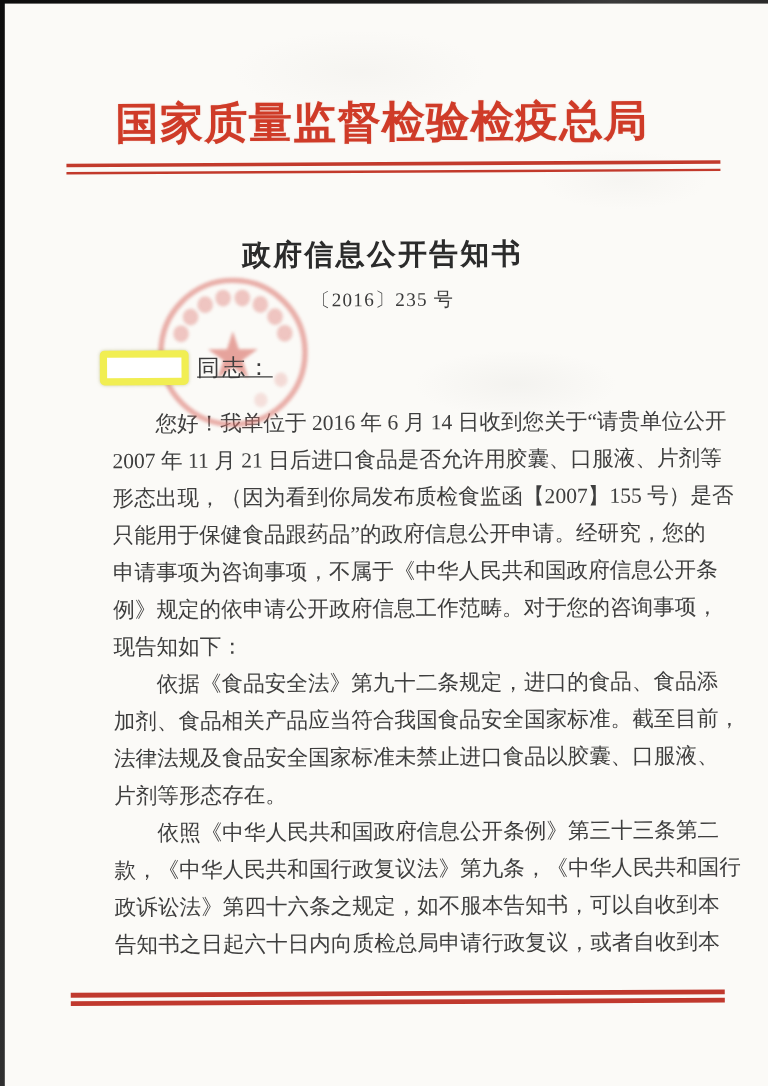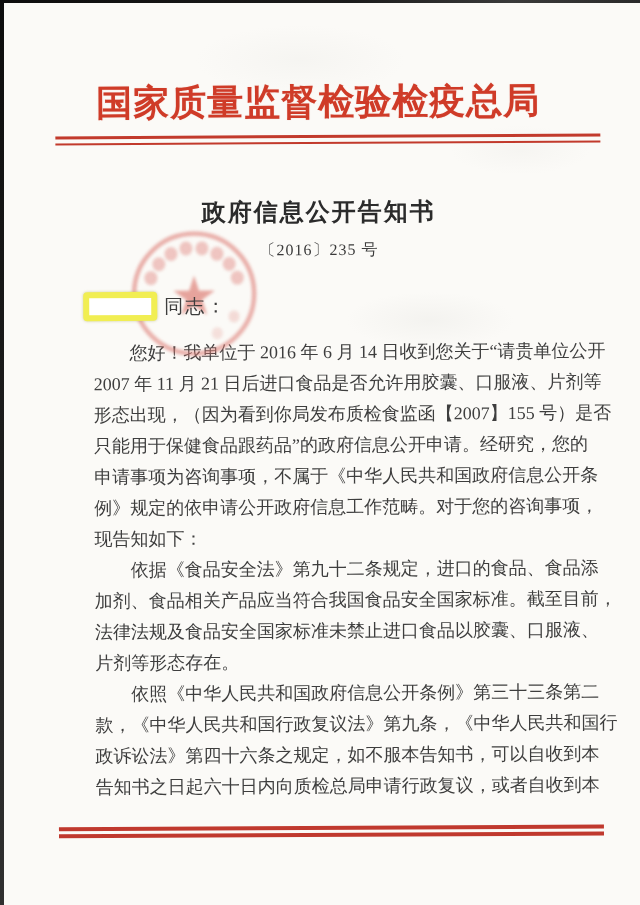--- a/index.html
+++ b/index.html
@@ -65,21 +65,21 @@
     display:flex; align-items:center; gap:7px;
   }
   .redaction {
     display:inline-block;
     width:62px; height:17px;
     background:#ffffff;
     border:6px solid #f1ee52;
     border-radius:4px;
     box-shadow:0 0 3px rgba(150,150,60,.45);
   }
-  .salutation-text { font-size:19px; color:#3d3d3d; letter-spacing:2px; }
+  .salutation-text { font-size:19px; color:#3d3d3d; letter-spacing:2px;text-decoration:underline; }
 
   .body-text {
     position:absolute; top:337px; left:94px; width:486px;
     font-size:18px; color:#3e3e3e;
     z-index:0;
   }
   .body-text .line {
     height:31px; line-height:31px;
     text-align:justify;
     text-align-last:justify;

